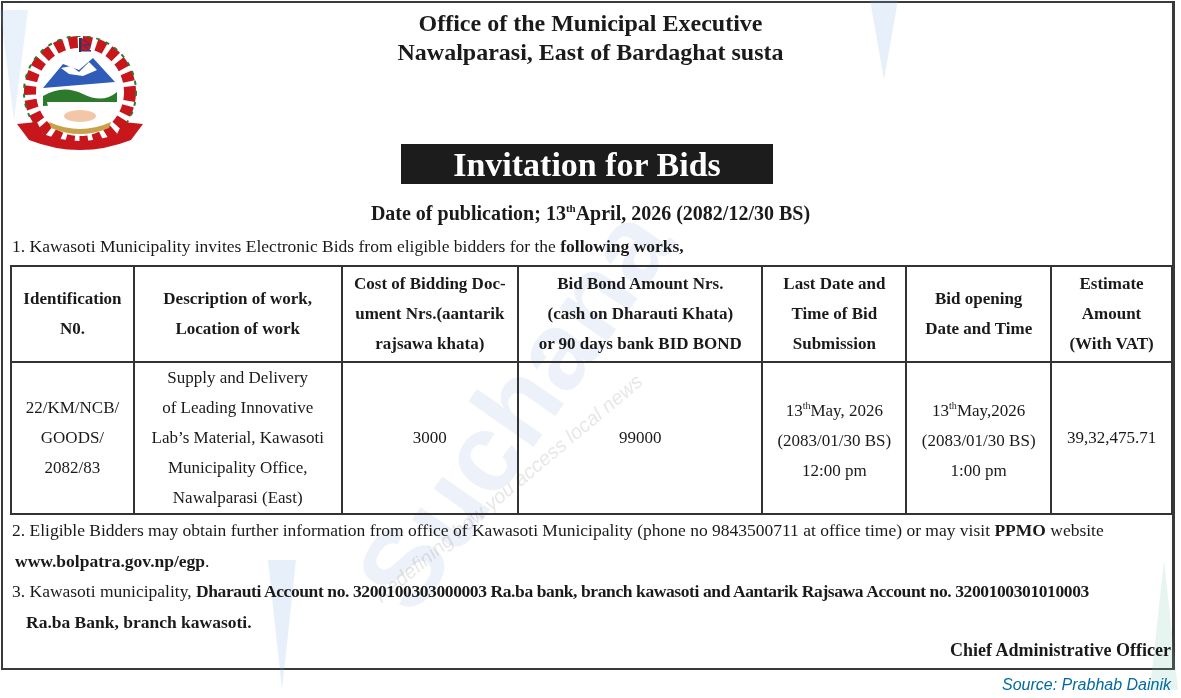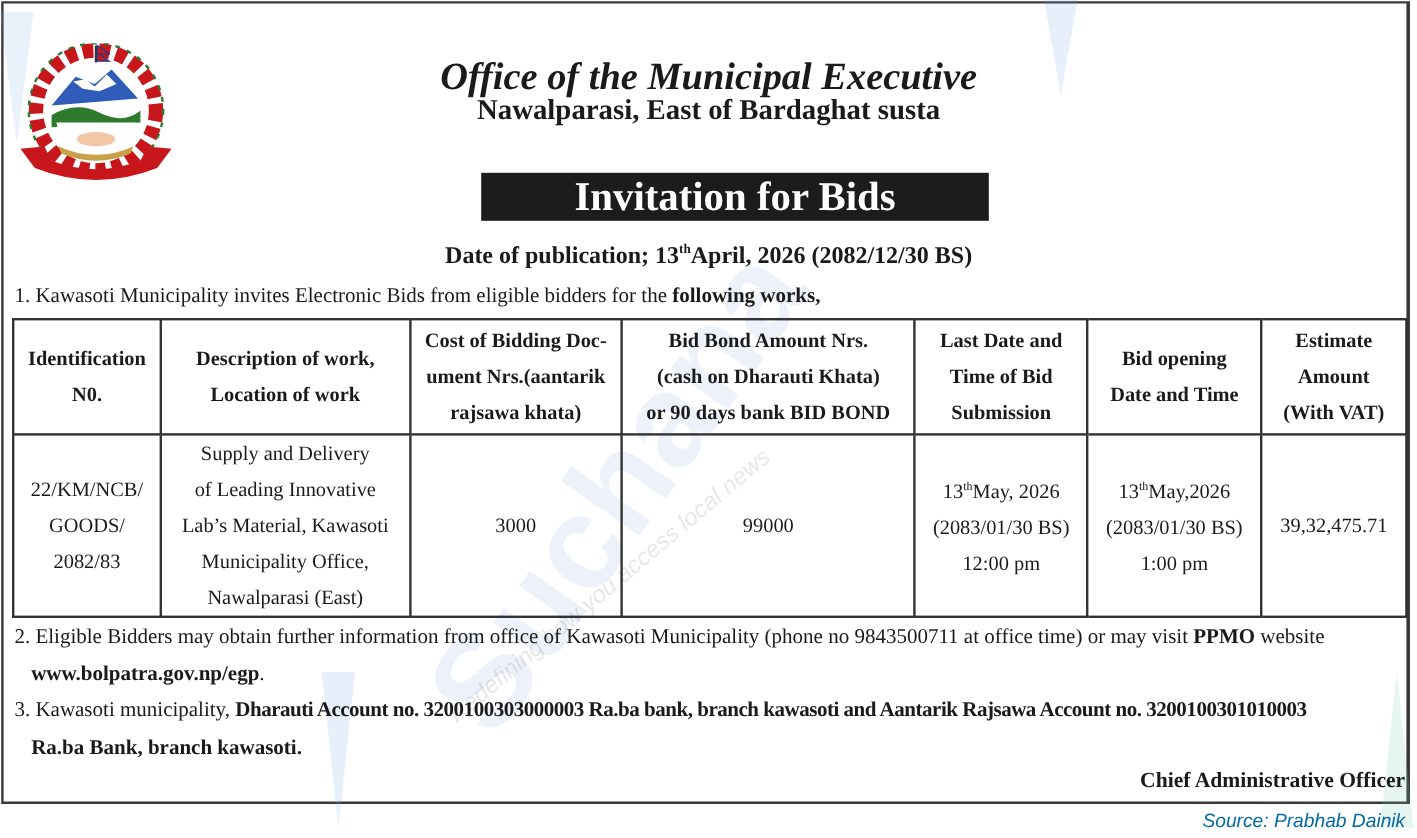--- a/index.html
+++ b/index.html
@@ -9,23 +9,23 @@
            border:2px solid #3a3a3a; border-right-width:3px; box-sizing:border-box; background:#fff; }
   .wm { position:absolute; pointer-events:none; }
   .wm-tri { width:0; height:0; border-left:14px solid transparent; border-right:14px solid transparent; }
   .wm-text { font-family:"Liberation Sans", sans-serif; font-weight:bold; color:rgba(80,120,200,0.10);
              font-size:110px; transform:rotate(-55deg); transform-origin:left top; white-space:nowrap; }
   .wm-tag { font-family:"Liberation Sans", sans-serif; font-style:italic; color:rgba(120,120,120,0.18);
             font-size:20px; transform:rotate(-40deg); transform-origin:left top; white-space:nowrap; }
   .emblem { position:absolute; left:13px; top:36px; width:134px; height:118px; }
   .header { position:absolute; left:0; width:1181px; text-align:center; top:8px; }
   .h-title { font-size:30px; font-weight:bold; line-height:36px; margin-left:10px; }
-  .h-sub { font-size:32px; font-weight:bold; font-style:italic; line-height:30px;margin-top:40px; }
+  .h-sub { font-size:24px; font-weight:bold; line-height:30px; }
   .h-line { font-size:24px; font-weight:bold; line-height:29px; }
-  .ifb { position:absolute; left:401px; top:144px; width:423px; height:40px; background:#1c1c1c; color:#fff;
+  .ifb { position:absolute; left:401px; top:144px; width:372px; height:40px; background:#1c1c1c; color:#fff;
          font-size:34px; font-weight:bold; text-align:center; line-height:42px; }
   .pubdate { position:absolute; left:0; width:1181px; top:202px; text-align:center; font-size:20px; font-weight:bold; }
   .pubdate sup { font-size:11px; vertical-align:8px; }
   .para { position:absolute; left:12px; font-size:17.5px; line-height:24px; white-space:nowrap; }
   .para b { font-weight:bold;margin-top:46px; }
   table.bids { position:absolute; left:10px; top:265px; width:1163px; border-collapse:collapse; }
   table.bids td, table.bids th { border:2px solid #333; text-align:center; vertical-align:middle; padding:0 4px; }
   table.bids th { font-size:17px; font-weight:bold; line-height:30px; height:94px; }
   table.bids td { font-size:17px; line-height:30px; height:146px; }
   sup.th { font-size:10px; vertical-align:7px; }
@@ -107,21 +107,21 @@
       <td><span>13</span><sup class="th">th</sup><span>May, 2026</span><br><span>(2083/01/30 BS)</span><br><span>12:00 pm</span></td>
       <td><span>13</span><sup class="th">th</sup><span>May,2026</span><br><span>(2083/01/30 BS)</span><br><span>1:00 pm</span></td>
       <td>39,32,475.71</td>
     </tr>
   </tbody>
 </table>
 
 <div class="para" style="top:518px;">
   <span>2. Eligible Bidders may obtain further information from office of Kawasoti Municipality (phone no 9843500711 at office time) or may visit </span><b>PPMO</b><span> website</span>
 </div>
-<div class="para" style="top:549px;left:26px;">
+<div class="para" style="top:549px;left:15px;">
   <b>www.bolpatra.gov.np/egp</b><span>.</span>
 </div>
 <div class="para" style="top:579px;">
   <span>3. Kawasoti municipality, </span><b style="letter-spacing:-0.4px;">Dharauti Account no. 3200100303000003 Ra.ba bank, branch kawasoti and Aantarik Rajsawa Account no. 3200100301010003</b>
 </div>
 <div class="para" style="top:610px;left:26px;">
   <b>Ra.ba Bank, branch kawasoti.</b>
 </div>
 
 <div class="sign">Chief Administrative Officer</div>

